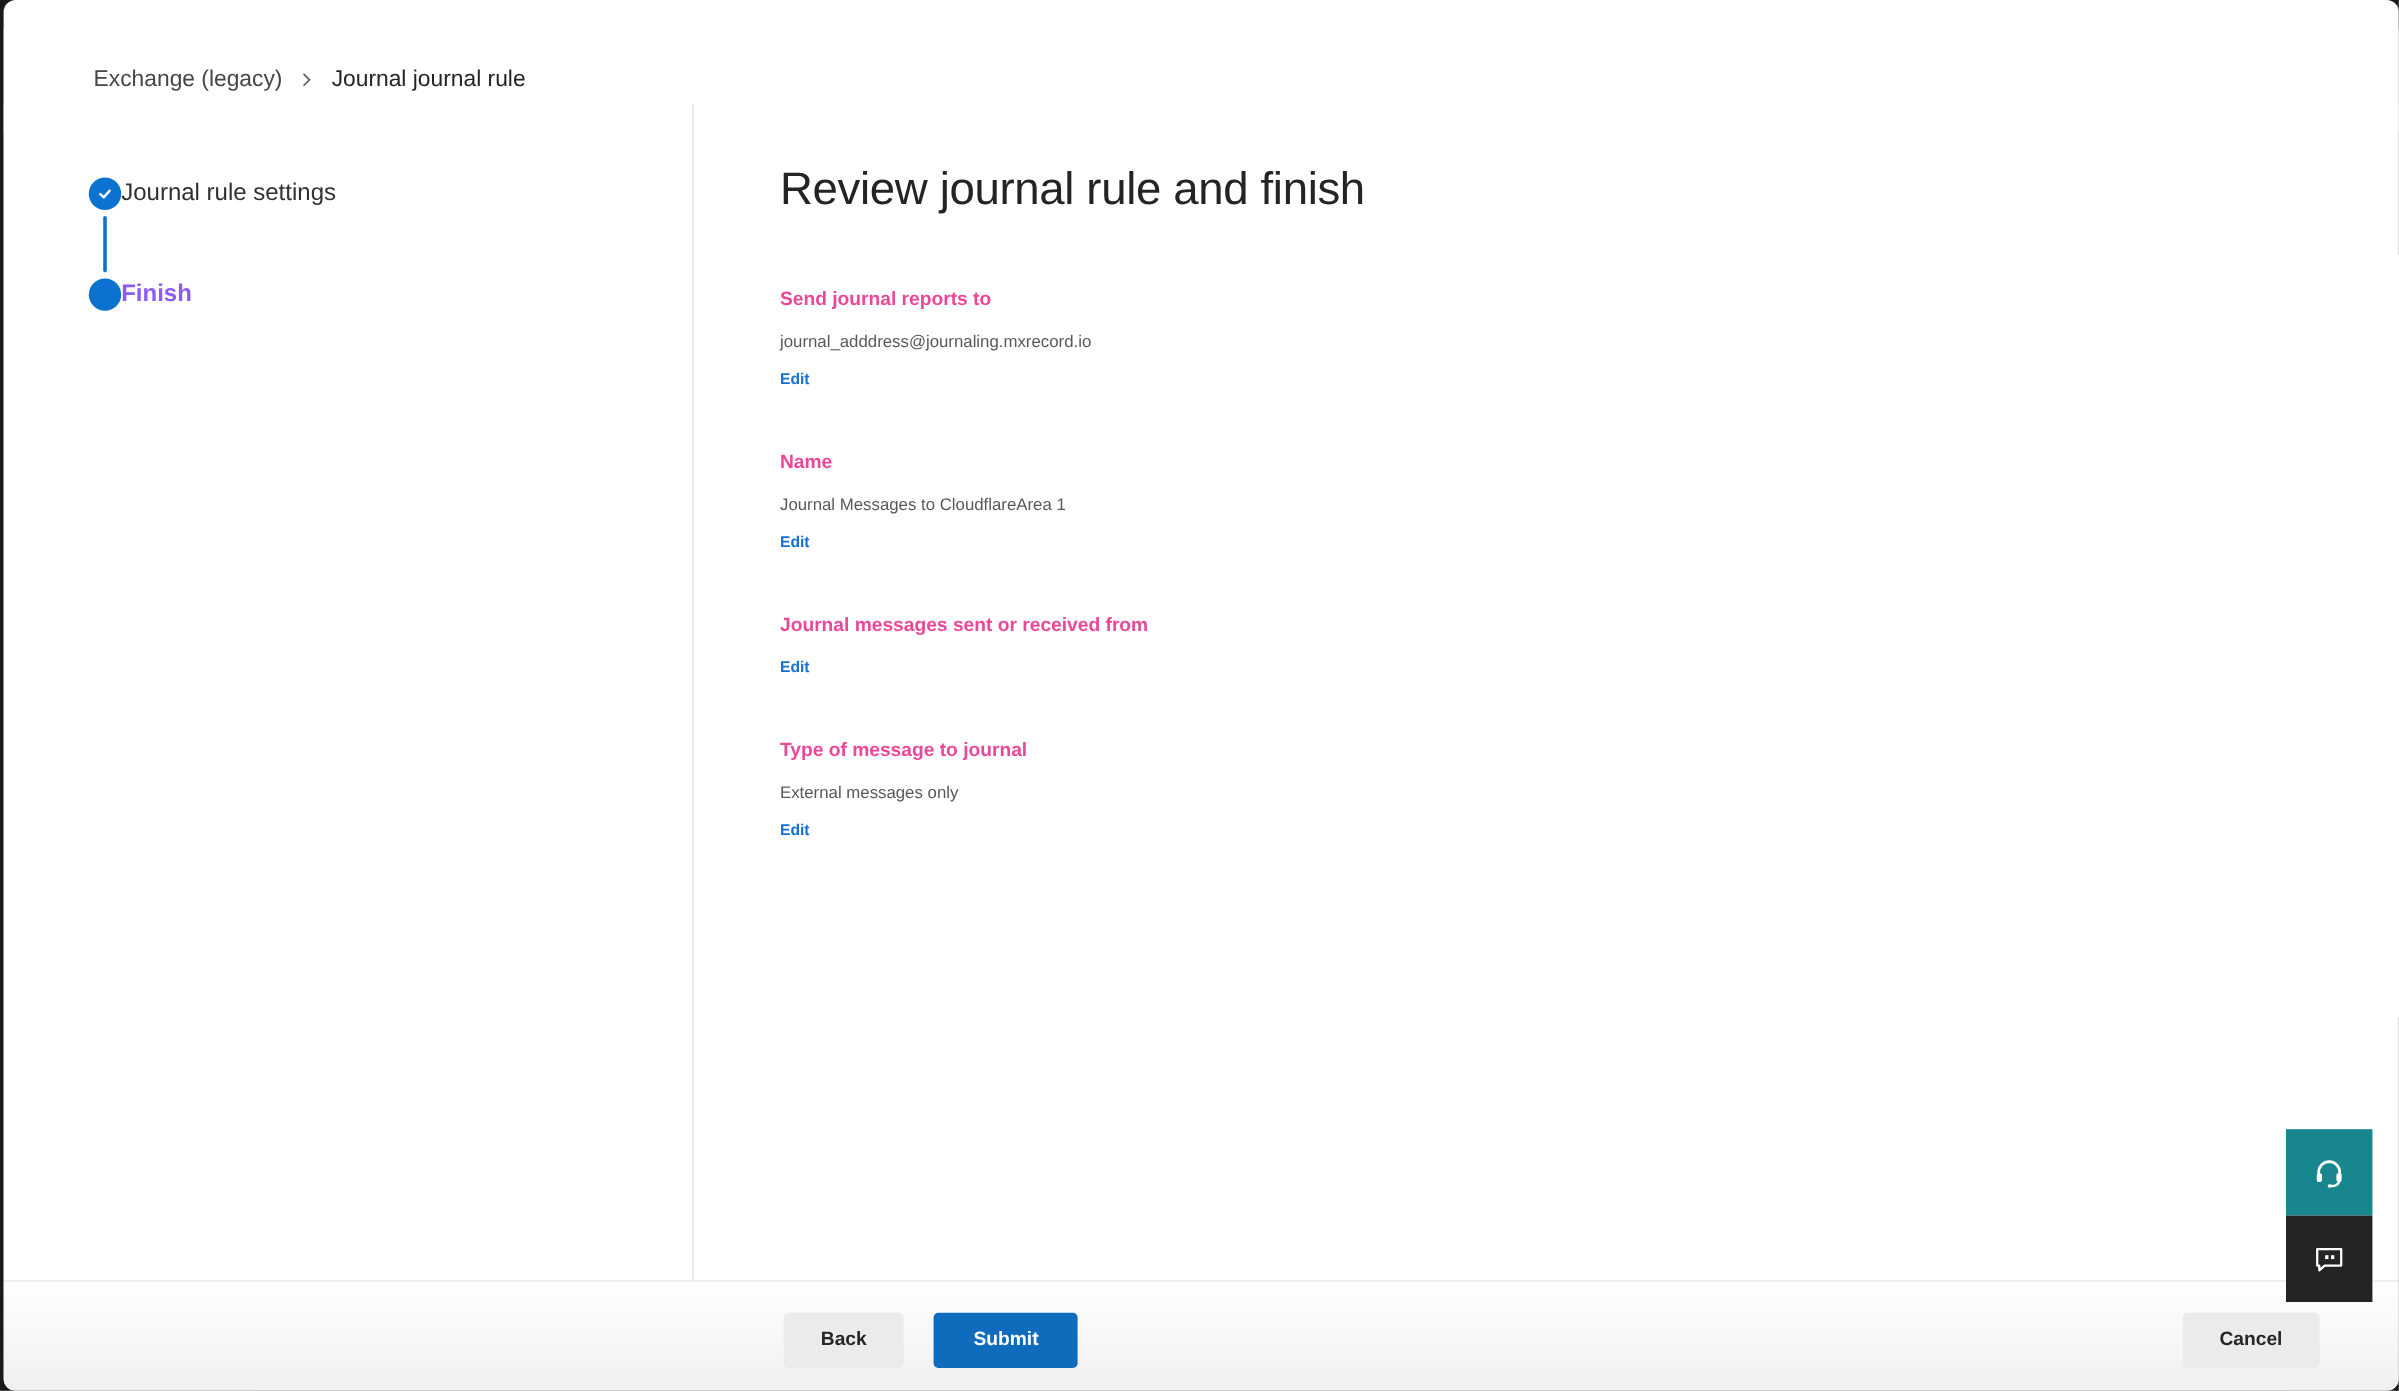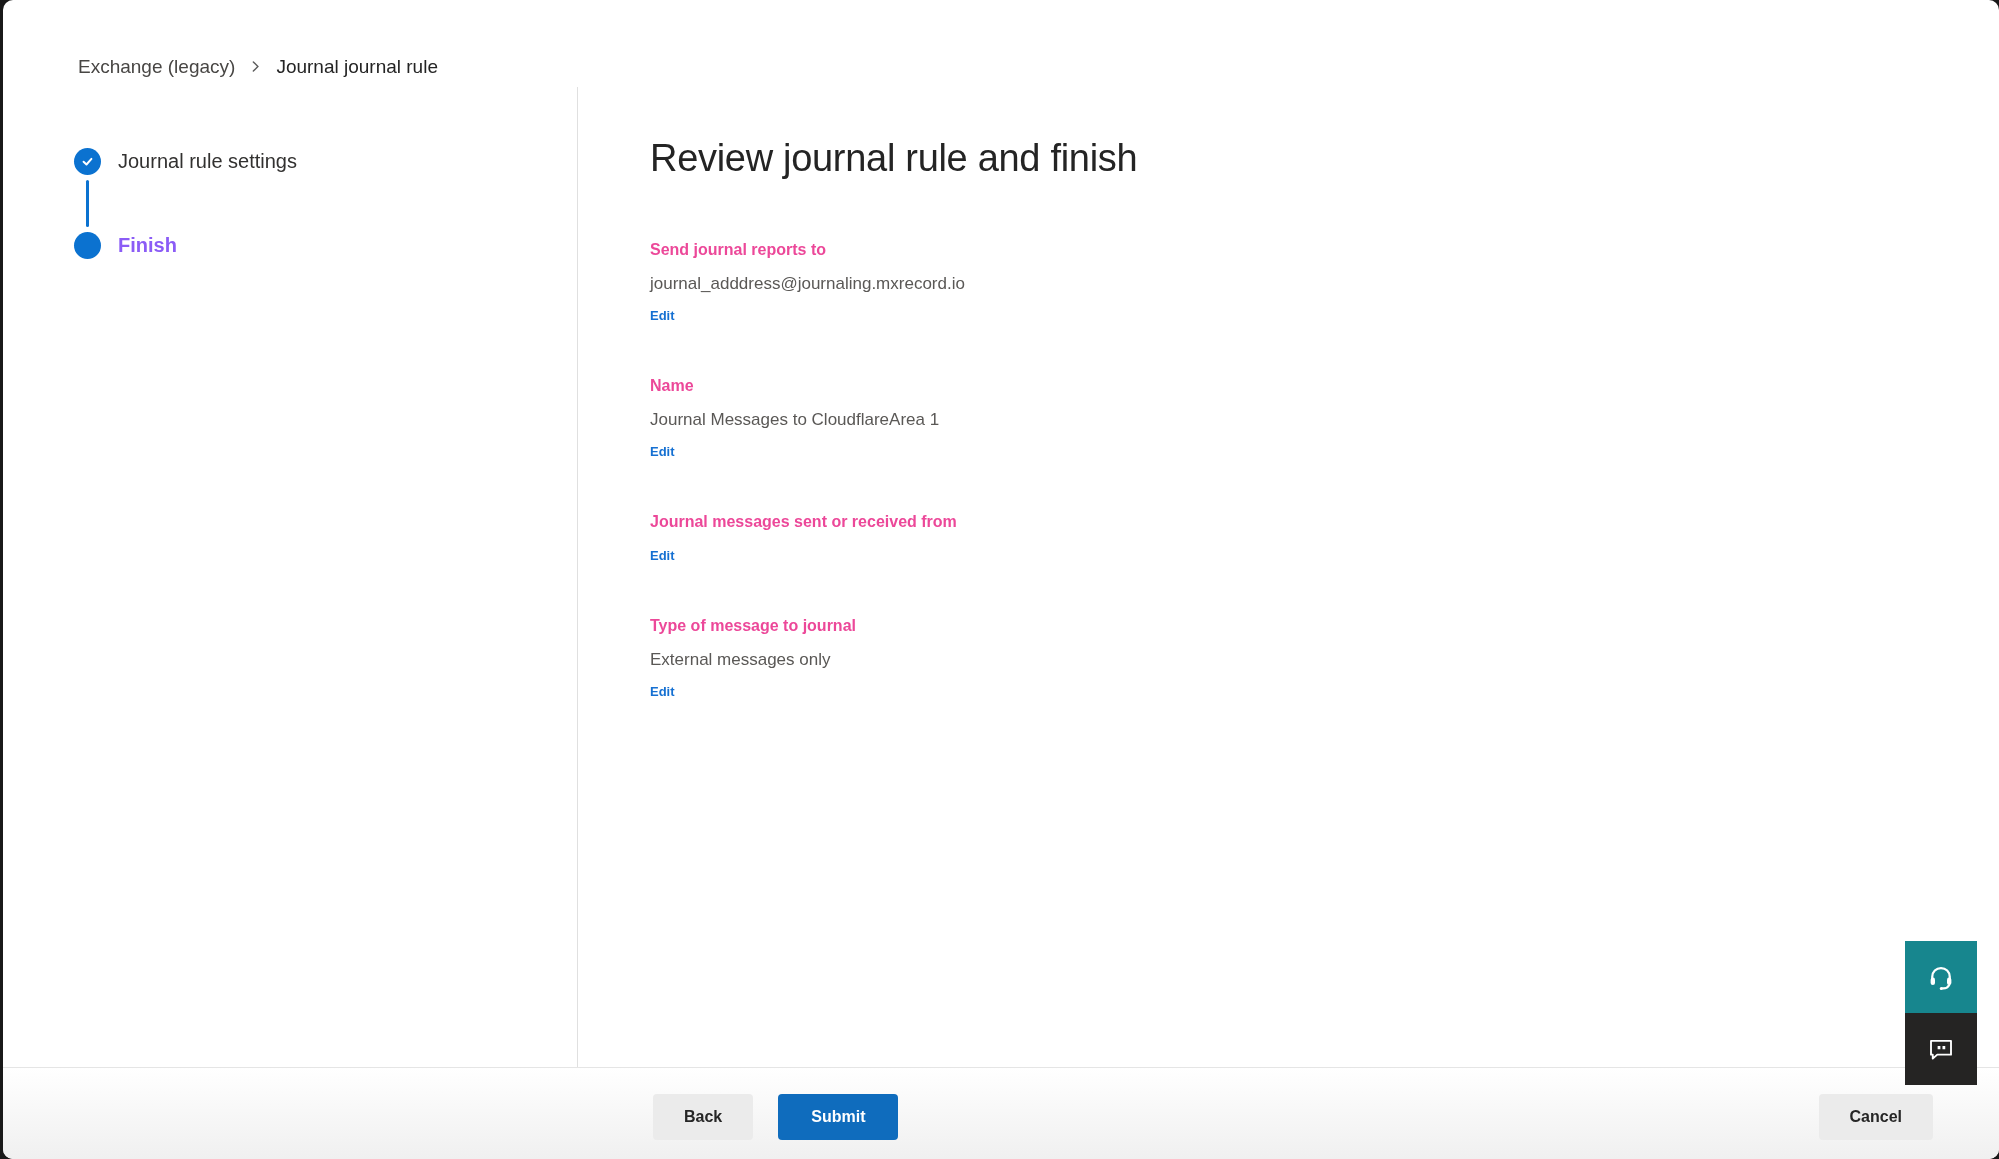--- a/index.html
+++ b/index.html
@@ -41,21 +41,21 @@
   .content{
     position:absolute;left:0;top:87px;right:0;bottom:92px;
     display:flex;
     background:#fff;
   }
   .wizard-panel{
     width:575px;min-width:575px;
     border-right:1px solid #e0e0e0;
     padding:61px 0 0 71px;
   }
-  .step-row{display:flex;align-items:center;gap:17px;cursor:pointer;}
+  .step-row{display:flex;align-items:center;cursor:pointer;}
   .step-circle{
     width:27px;height:27px;border-radius:50%;
     background:var(--step-blue);
     display:flex;align-items:center;justify-content:center;
     flex:0 0 27px;
   }
   .step-label{font-size:20px;color:#323130;}
   .step-label.current{font-weight:bold;color:#8b5cf6;}
   .step-connector{
     width:3px;height:47px;background:var(--step-blue);
@@ -70,21 +70,21 @@
     font-size:38px;line-height:50px;font-weight:normal;
     letter-spacing:-0.3px;color:#242424;
     margin-bottom:54px;
   }
   .section{margin-bottom:44px;}
   .section-label{
     font-size:16px;line-height:26px;font-weight:bold;
     color:#ec4899;margin-bottom:8px;
   }
   .section-value{
-    font-size:17px;line-height:26px;color:#5a5856;
+    font-size:14px;line-height:26px;color:#5a5856;
     margin-bottom:6px;
   }
   .edit-link{
     display:inline-block;
     font-size:13px;line-height:26px;
     color:var(--link-blue);cursor:pointer;font-weight:bold;
   }
   
   .footer-bar{
     position:absolute;left:0;right:0;bottom:0;height:92px;

